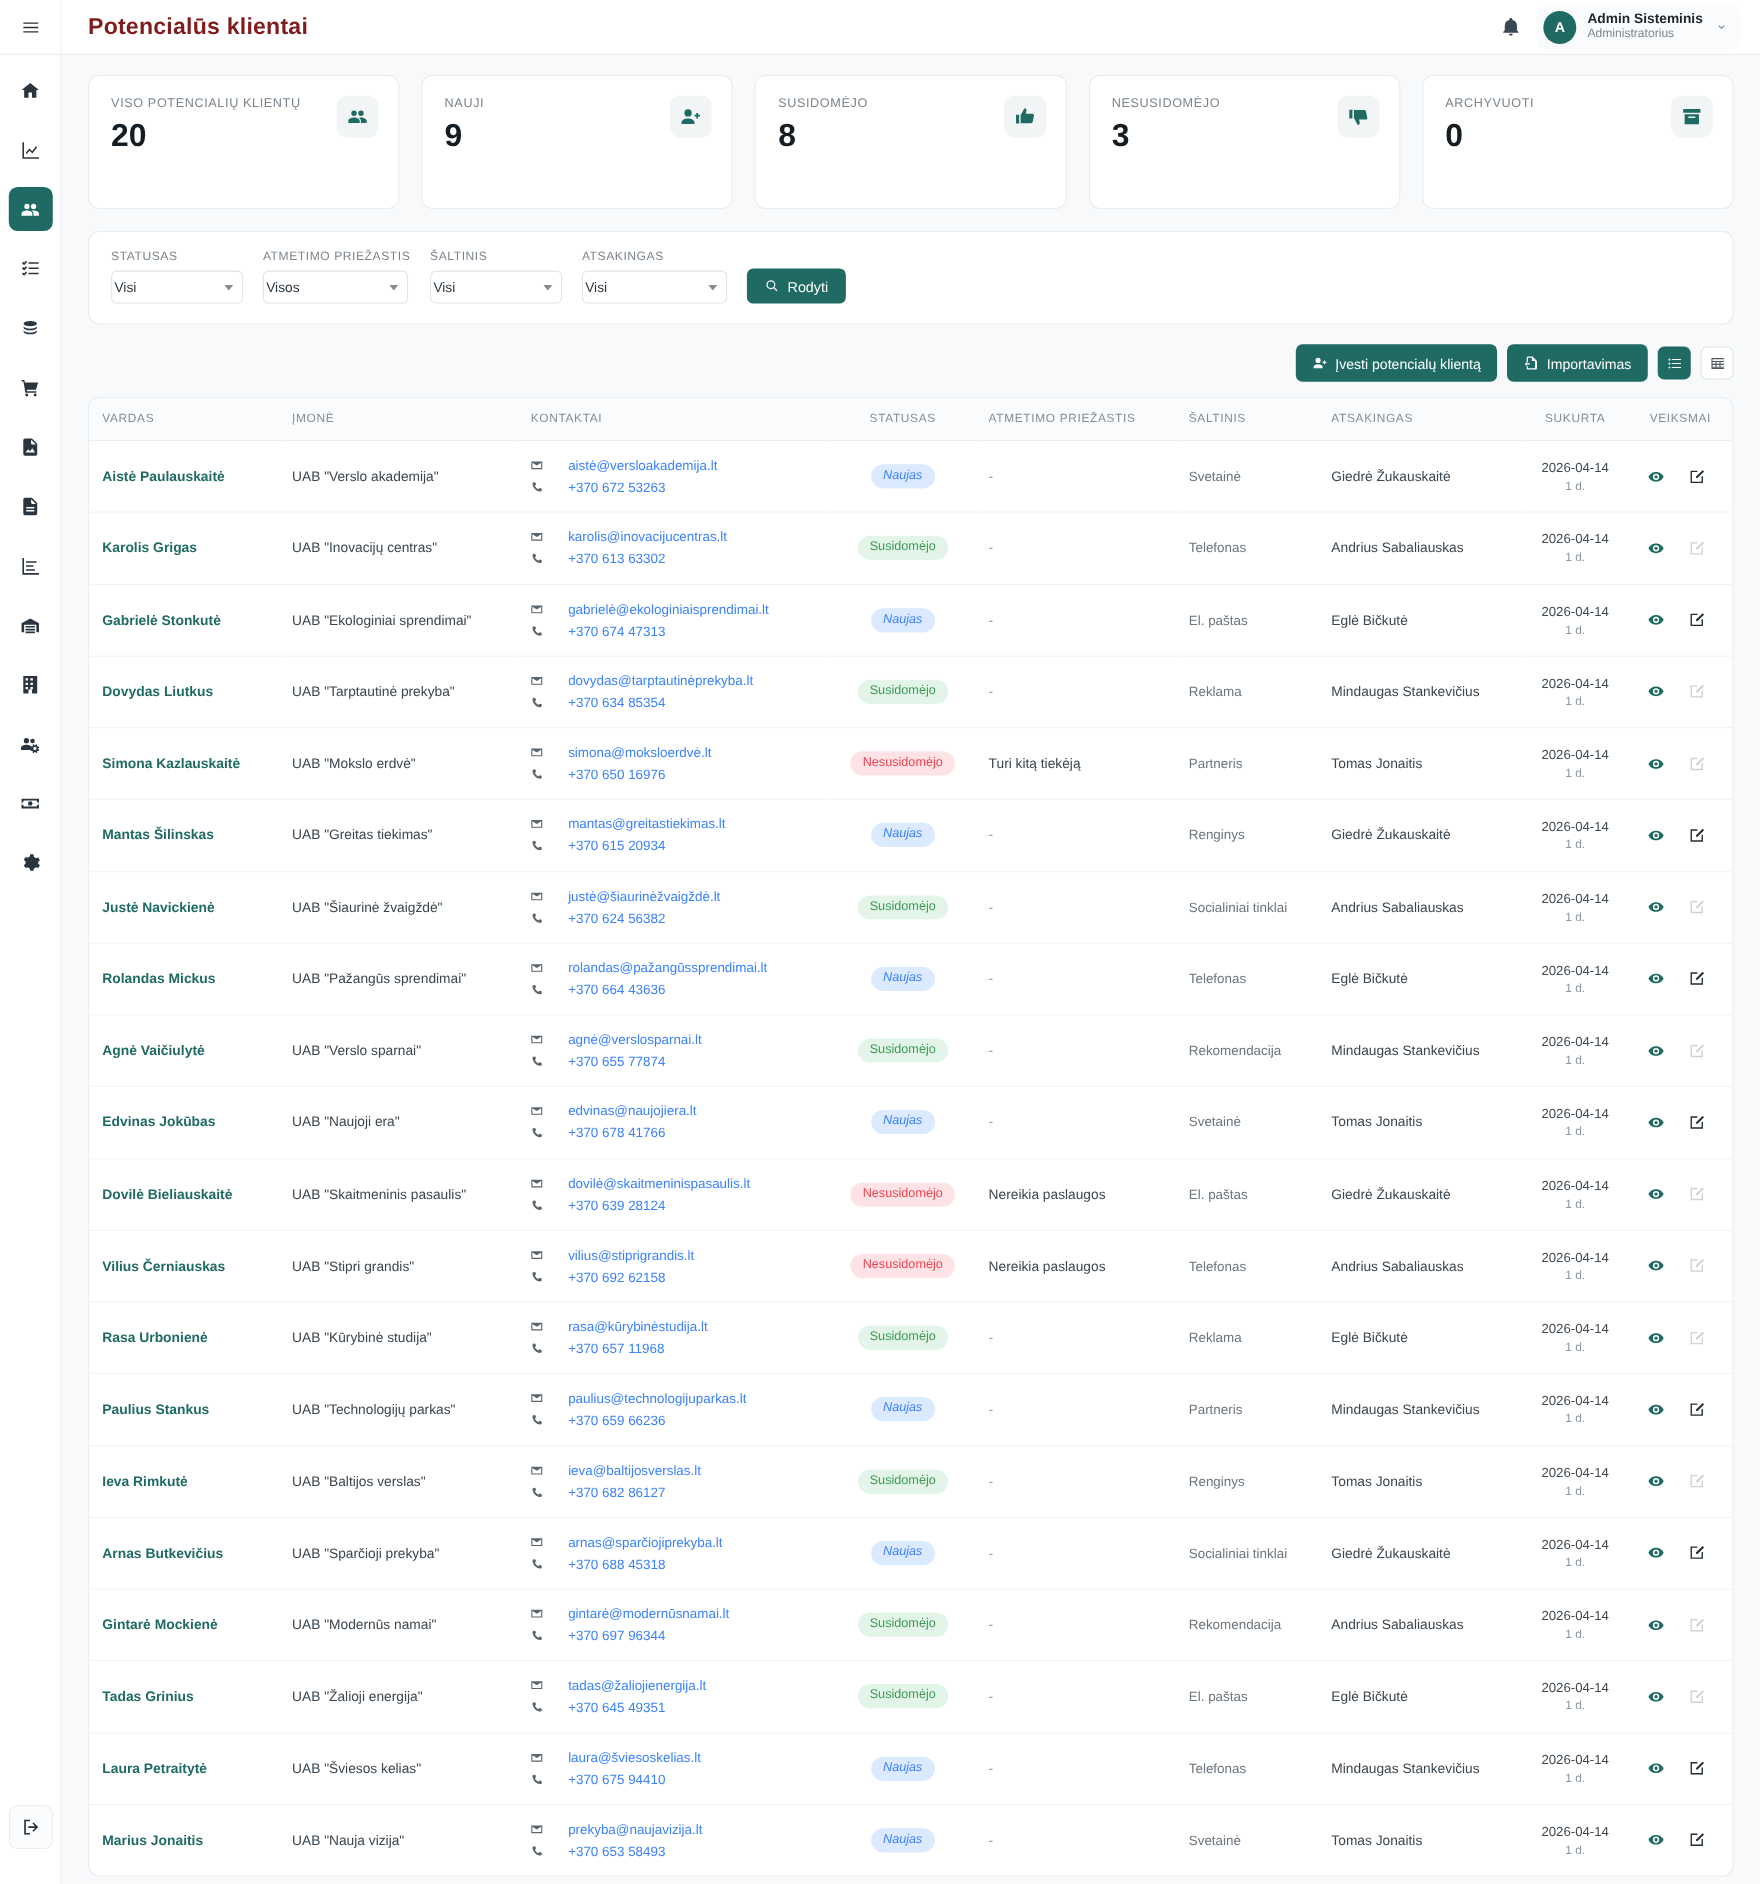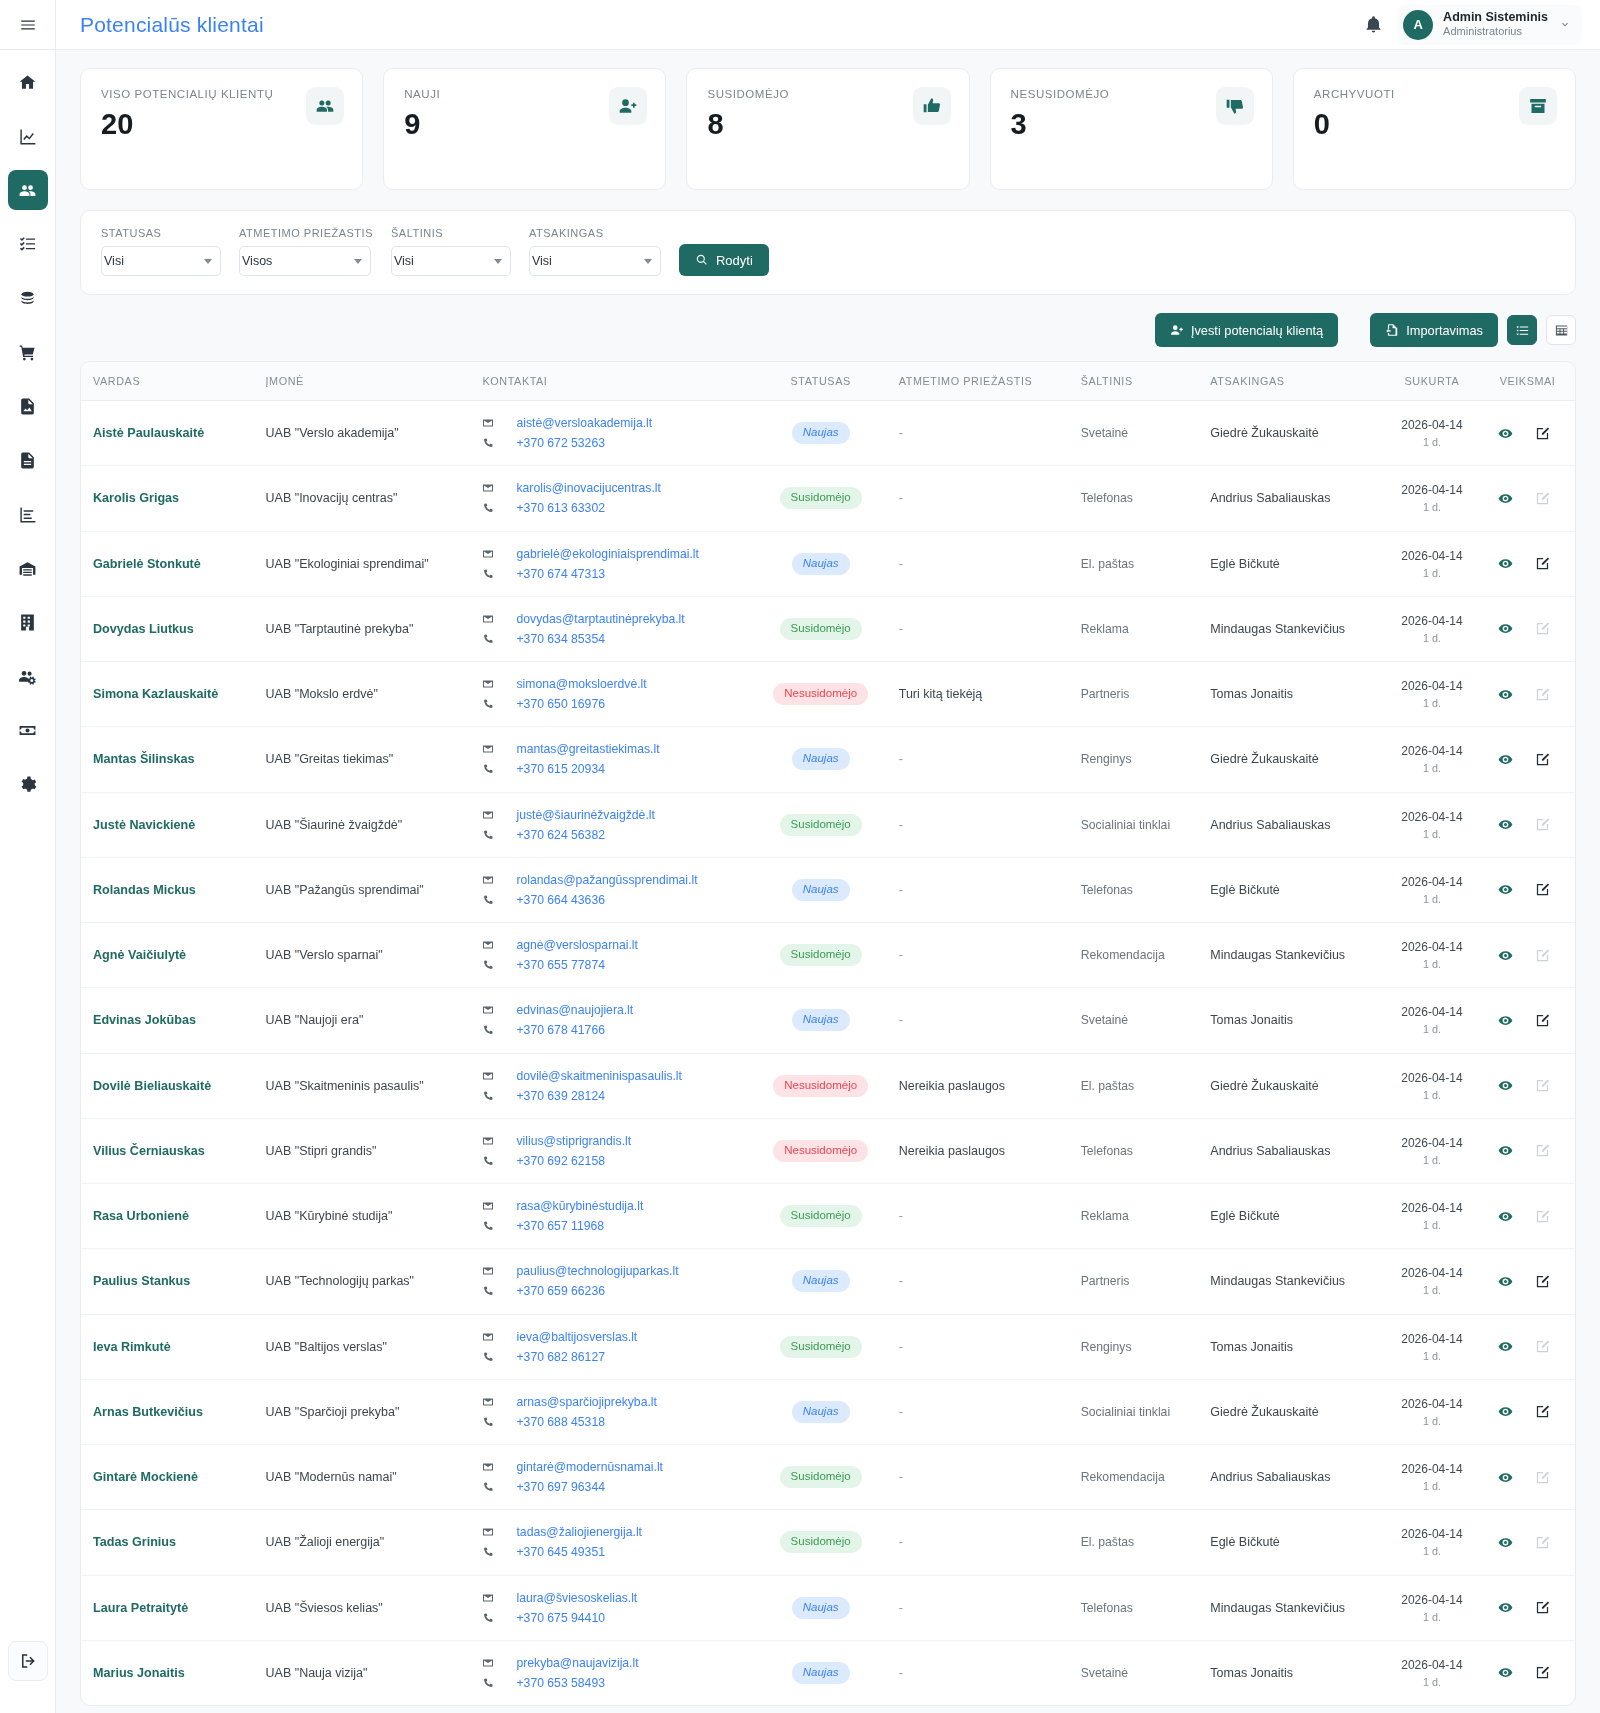--- a/index.html
+++ b/index.html
@@ -55,21 +55,21 @@
   
   .main { flex: 1 1 auto; display: flex; flex-direction: column; min-width: 0; }
   .topbar {
     height: 50px;
     background: #ffffff;
     border-bottom: 1px solid #e9edf0;
     display: flex; align-items: center;
     padding: 0 18px 0 24px;
     flex: 0 0 50px;
   }
-  .page-title { font-size: 21px; font-weight: 400; color: #3b82f6; letter-spacing: .2px; }
+  .page-title { font-size: 21px; font-weight: 700; color: #7f1d1d; letter-spacing: .2px; }
   .topbar-right { margin-left: auto; display: flex; align-items: center; gap: 14px; }
   .bell { color: #3a4650; cursor: pointer; display:flex; }
   .bell svg { width: 19px; height: 19px; fill: currentColor; }
   .userbox {
     display: flex; align-items: center; gap: 10px;
     background: #fafbfc; border-radius: 8px; padding: 5px 10px 5px 6px;
     cursor: pointer;
   }
   .avatar {
     width: 30px; height: 30px; border-radius: 50%;
@@ -137,21 +137,21 @@
     height: 32px; padding: 0 16px;
     font-size: 13px; font-family: inherit; cursor: pointer;
   }
   .btn svg { width: 14px; height: 14px; fill: currentColor; }
 
   
   .actionbar {
     margin-top: 18px;
     display: flex; justify-content: flex-end; align-items: center; gap: 9px;
   }
-  .btn-lg { height: 34px; padding: 0 15px; font-size: 12.8px; border-radius: 6px; margin-left: 23px; }
+  .btn-lg { height: 34px; padding: 0 15px; font-size: 12.8px; border-radius: 6px; }
   .iconbtn {
     width: 30px; height: 30px; border-radius: 6px;
     display: flex; align-items: center; justify-content: center;
     border: 1px solid #dfe5e9; background: #fff; color: #4d5860; cursor: pointer;
   }
   .iconbtn.sel { background: #1f6b63; border-color: #1f6b63; color: #fff; }
   .iconbtn svg { width: 15px; height: 15px; fill: currentColor; }
 
   
   .tablewrap {

